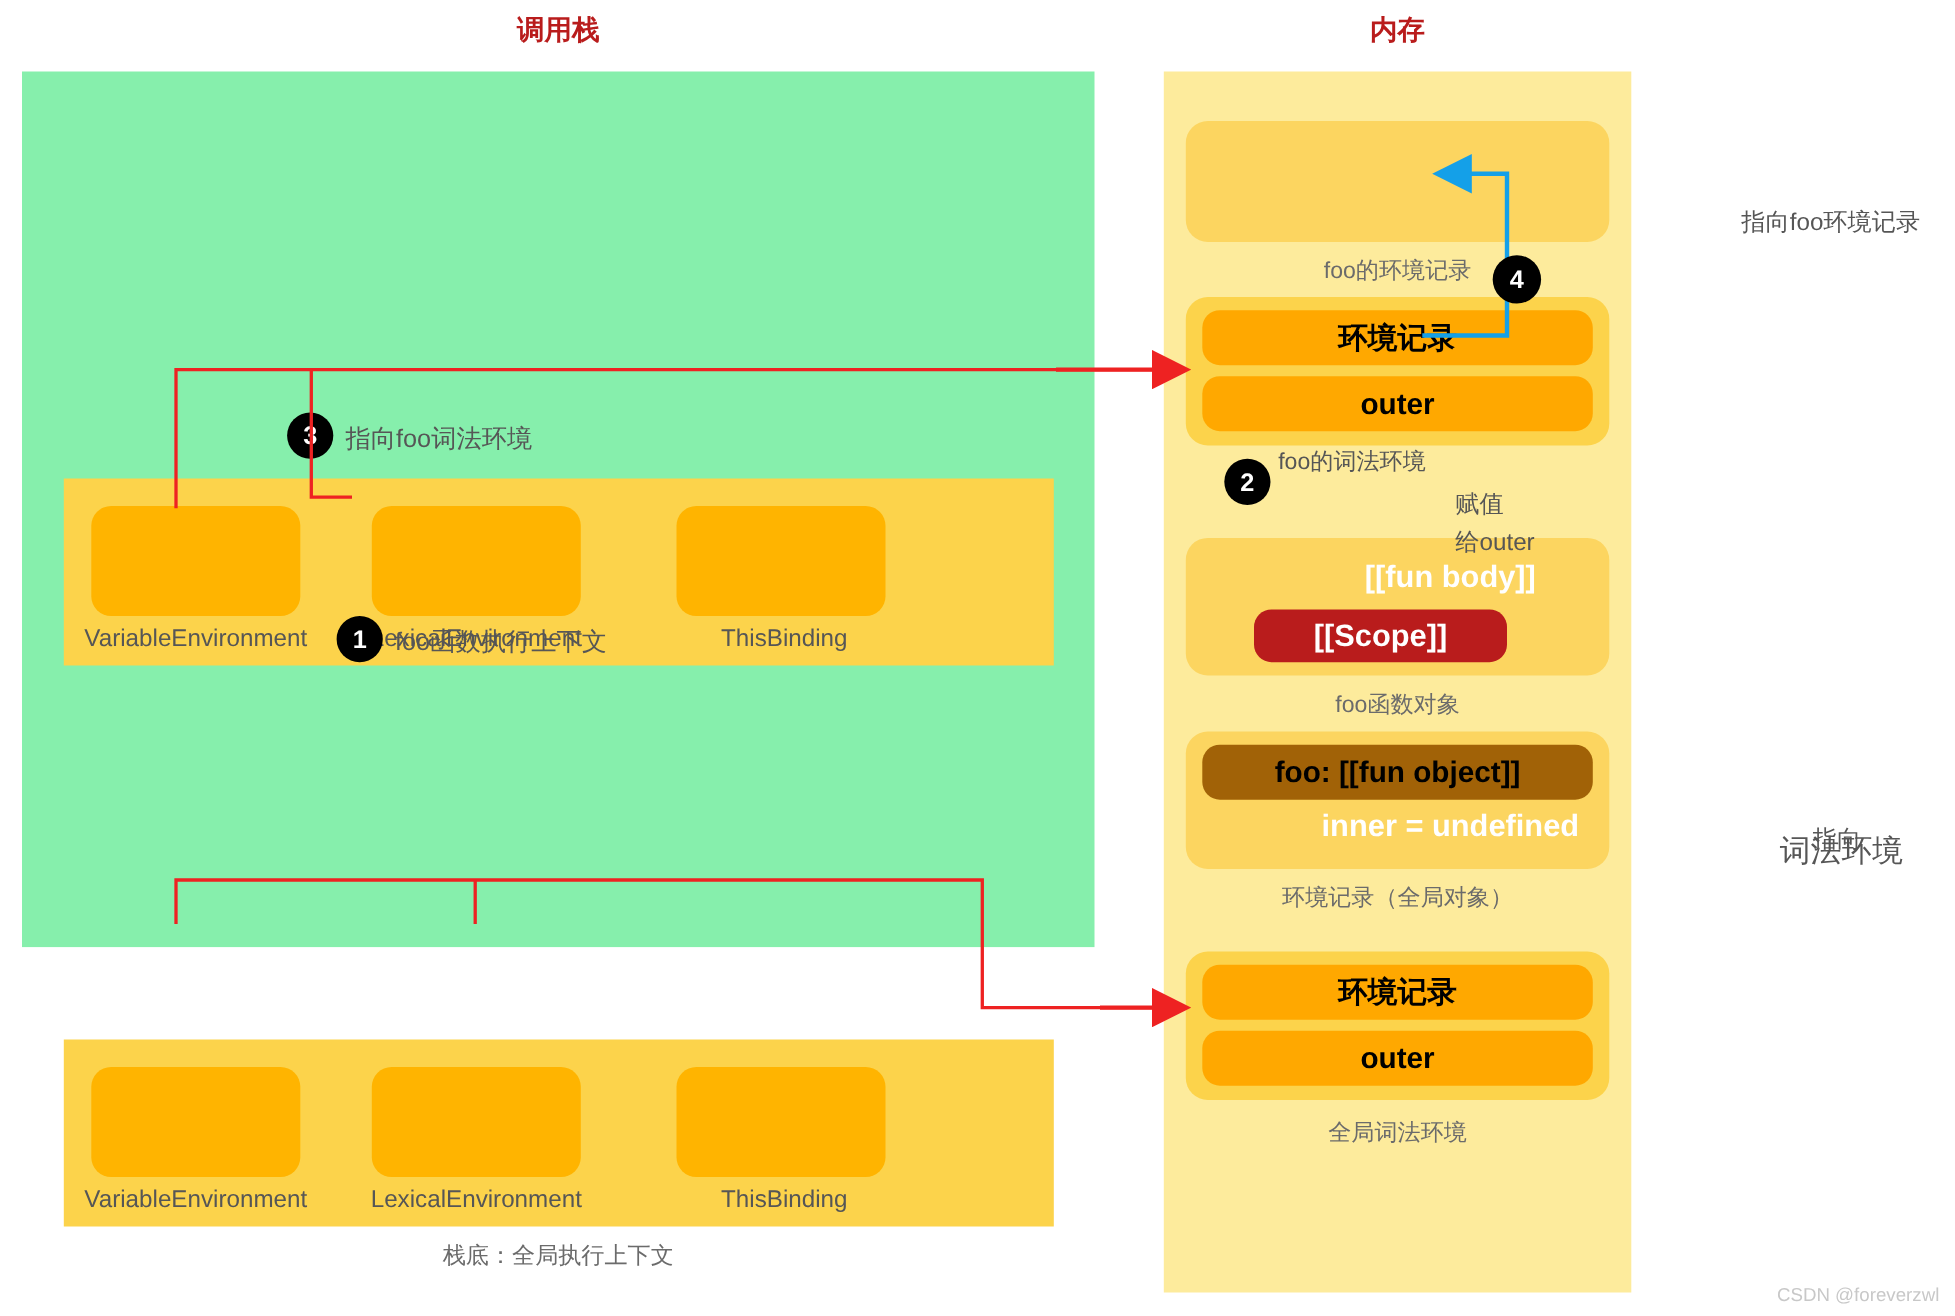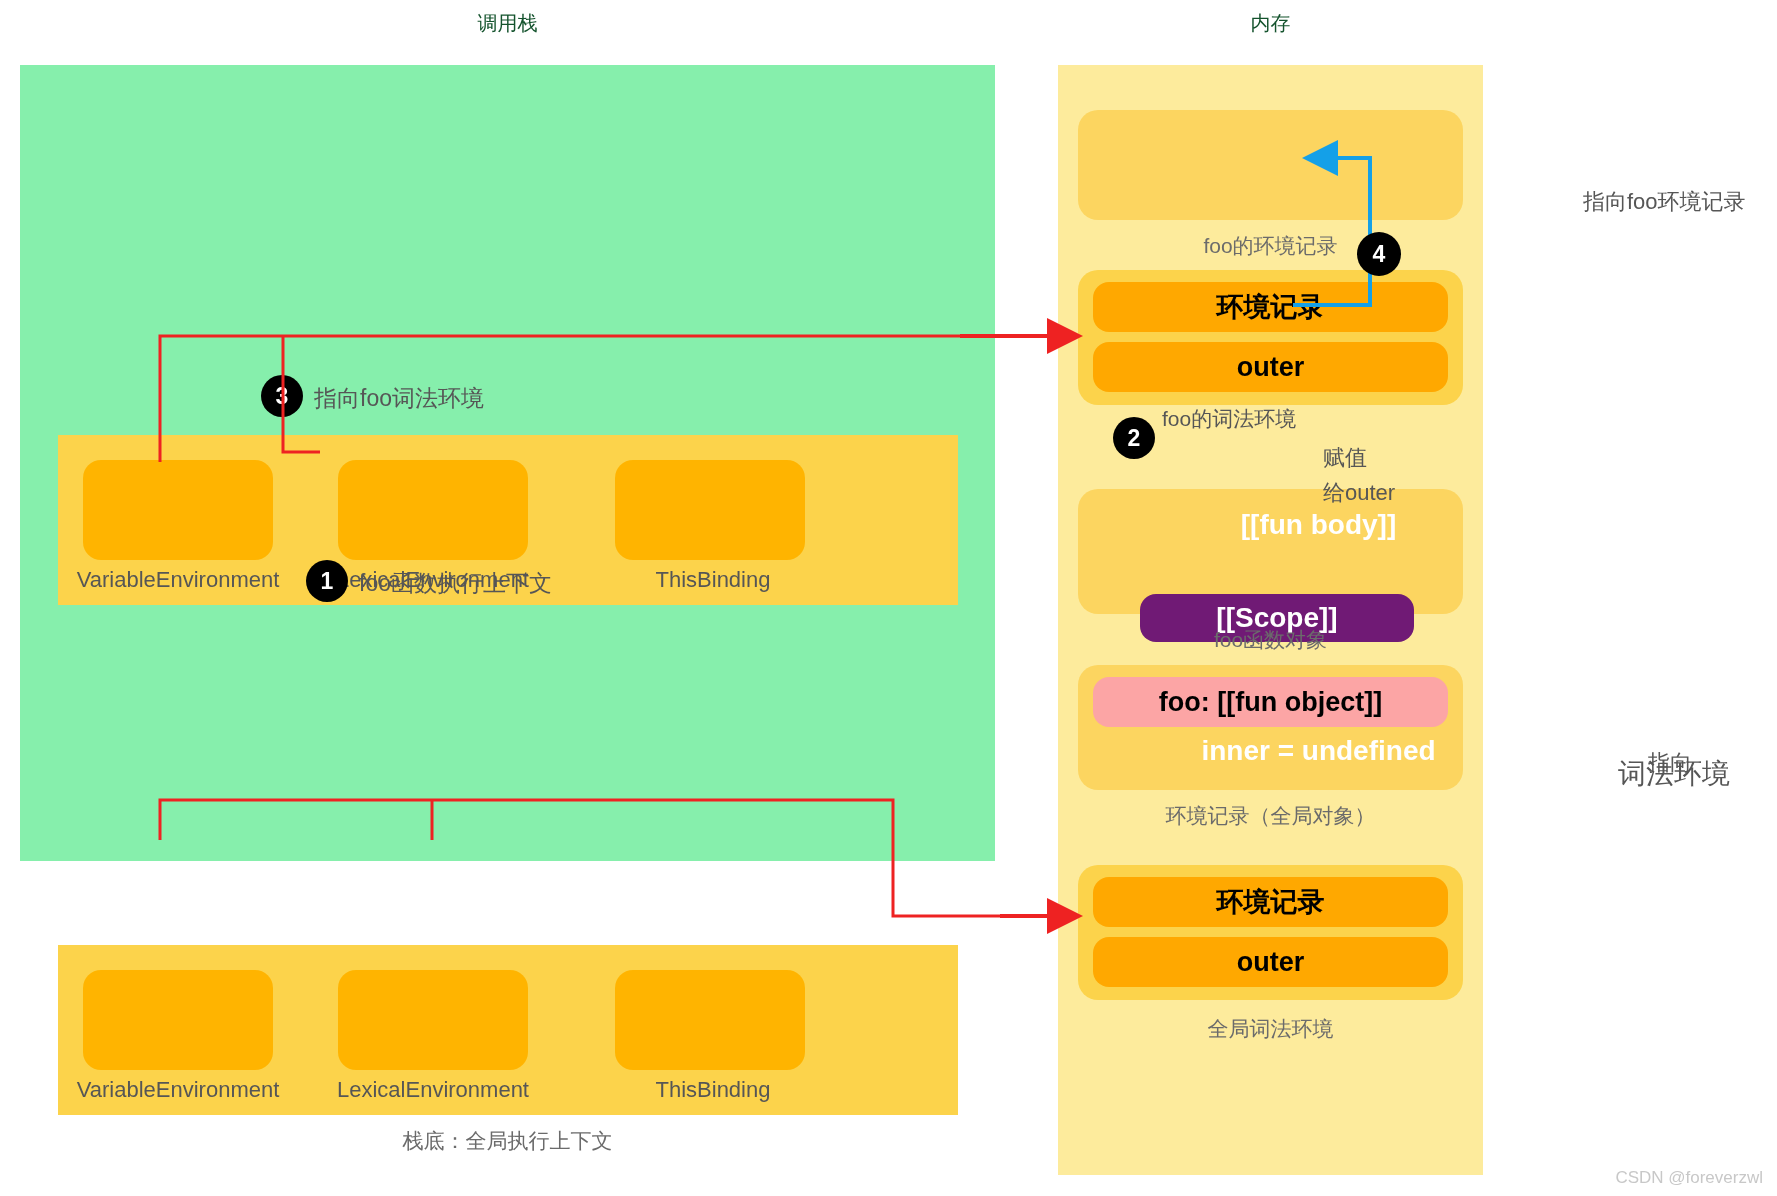--- a/index.html
+++ b/index.html
@@ -9,23 +9,23 @@
   }
   body {
     width: 1777px;
     height: 1196px;
     position: relative;
     font-family: "Liberation Sans", "DejaVu Sans", sans-serif;
     overflow: hidden;
   }
   .col-title {
     position: absolute;
-    font-size: 20px;
-    font-weight: normal;
-    color: #14532d;
+    font-size: 25px;
+    font-weight: bold;
+    color: #b91c1c;
     text-align: center;
   }
   #callstack-title { left: 20px;  top: 10px; width: 975px; }
   #memory-title    { left: 1058px; top: 10px; width: 425px; }
 
   
   #callstack-panel {
     position: absolute;
     left: 20px; top: 65px;
     width: 975px; height: 796px;
@@ -123,30 +123,29 @@
     width: 100%;
     text-align: center;
     font-size: 28px;
     font-weight: bold;
     color: #ffffff;
     margin-left: 48px;
   }
   .mem-inner-pill {
     position: absolute;
     left: 62px;
-    width: 274px;
+    width: 230px;
     height: 48px;
-    background: #701a75;
+    background: #b91c1c;
     border-radius: 16px;
     font-size: 28px;
     font-weight: bold;
     color: #ffffff;
     line-height: 48px;
     text-align: center;
-    margin-top: 40px;
   }
   .mem-caption {
     position: absolute;
     width: 385px;
     left: 20px;
     text-align: center;
     font-size: 21px;
     color: #6b6b6b;
     white-space: nowrap;
   }
@@ -219,21 +218,21 @@
   <div class="badge" style="left:55px; top:352px;">2</div>
   <div class="caption" style="left:104px; top:340px; font-size:21px;">foo的词法环境</div>
 
   <div class="mem-card pale" style="top:424px; height:125px;">
     <div class="mem-text" style="top:20px;">[[fun body]]</div>
     <div class="mem-inner-pill" style="top:65px;">[[Scope]]</div>
   </div>
   <div class="mem-caption" style="top:561px;">foo函数对象</div>
 
   <div class="mem-card pale" style="top:600px; height:125px;">
-    <div class="mem-row" style="top:12px; background:#fca5a5;">foo: [[fun object]]</div>
+    <div class="mem-row" style="top:12px; background:#a16207;">foo: [[fun object]]</div>
     <div class="mem-text" style="top:70px;">inner = undefined</div>
   </div>
   <div class="mem-caption" style="top:737px;">环境记录（全局对象）</div>
 
   <div class="mem-card" style="top:800px; height:135px;">
     <div class="mem-row" style="top:12px;">环境记录</div>
     <div class="mem-row" style="top:72px;">outer</div>
   </div>
   <div class="mem-caption" style="top:950px;">全局词法环境</div>
 </div>

